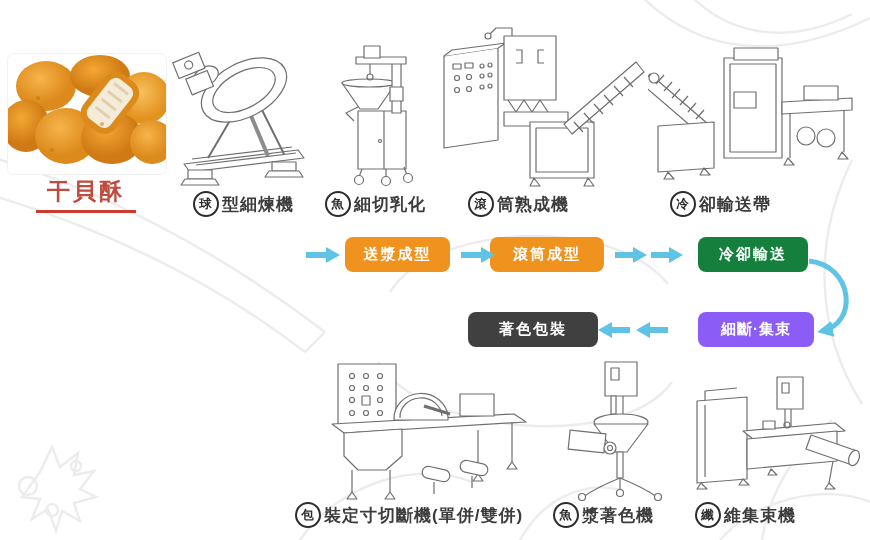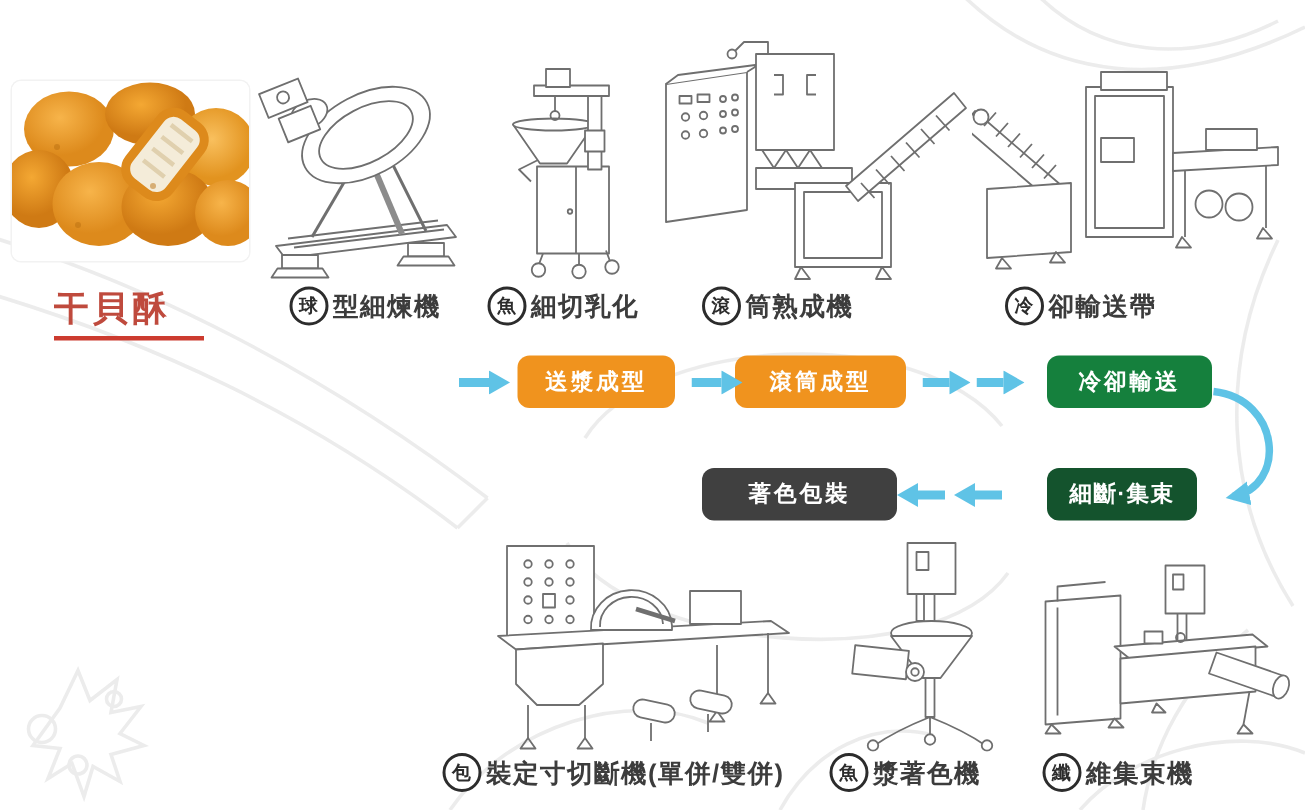--- a/index.html
+++ b/index.html
@@ -9,21 +9,21 @@
   svg{display:block;}
   .machine{position:absolute;}
   .mlabel{position:absolute;display:flex;align-items:center;gap:3px;
           color:#3c3c3c;font-weight:700;font-size:17px;letter-spacing:1px;white-space:nowrap;}
   .badge{flex:0 0 auto;width:22px;height:22px;border:2.6px solid #2c2c2c;border-radius:50%;
          display:flex;align-items:center;justify-content:center;
          font-size:12.5px;font-weight:800;color:#2c2c2c;background:#fff;line-height:1;}
   .flowbox{position:absolute;height:35px;border-radius:8px;display:flex;align-items:center;
            justify-content:center;color:#fff;font-weight:700;font-size:15px;letter-spacing:2px;}
   .arrow{position:absolute;}
-  .title{position:absolute;left:36px;top:190px;width:100px;
+  .title{position:absolute;left:36px;top:176px;width:100px;text-align:center;
          font-size:23px;font-weight:800;letter-spacing:3px;color:#bf4a3d;
          border-bottom:3.5px solid #cc3b2f;padding-bottom:3px;}
   .photo{position:absolute;left:8px;top:54px;width:158px;height:120px;background:#fff;
          border-radius:6px;overflow:hidden;box-shadow:0 0 0 1px #f2f2f2;}
 </style>
 </head>
 <body>
 
 <div class="canvas">
 
@@ -229,21 +229,21 @@
   <svg class="layer" width="870" height="540" viewBox="0 0 870 540" style="pointer-events:none">
     <defs>
       <marker id="ah" markerUnits="userSpaceOnUse" markerWidth="18" markerHeight="18" refX="11" refY="8" orient="auto">
         <polygon points="0,0 16,8 0,16" fill="#5FC3E6"></polygon>
       </marker>
     </defs>
     <path d="M 809,261 C 854,266 858,324 822,331" fill="none" stroke="#5FC3E6" stroke-width="5" marker-end="url(#ah)"></path>
   </svg>
 
   <div class="flowbox" style="left:468px;top:312px;width:130px;background:#404040">著色包裝</div>
-  <div class="flowbox" style="left:698px;top:312px;width:100px;background:#14532d;letter-spacing:1px">細斷·集束</div>
+  <div class="flowbox" style="left:698px;top:312px;width:116px;background:#8b5cf6;letter-spacing:1px">細斷·集束</div>
 
   <svg class="arrow" style="left:598px;top:322px" width="32" height="16">
     <rect x="14" y="5" width="18" height="6" fill="#5FC3E6"></rect>
       <polygon points="14,0 0,8 14,16" fill="#5FC3E6"></polygon>
     </svg>
   <svg class="arrow" style="left:636px;top:322px" width="32" height="16">
     <rect x="14" y="5" width="18" height="6" fill="#5FC3E6"></rect>
       <polygon points="14,0 0,8 14,16" fill="#5FC3E6"></polygon>
     </svg>
 

